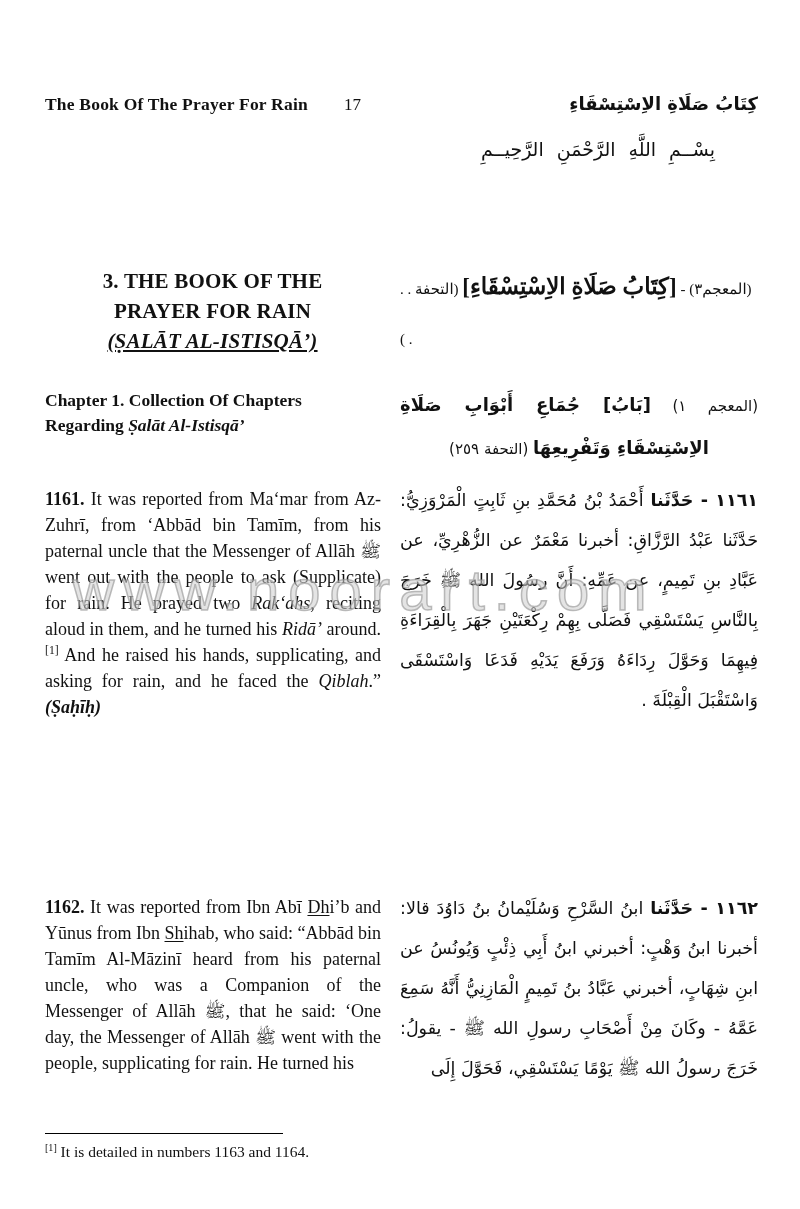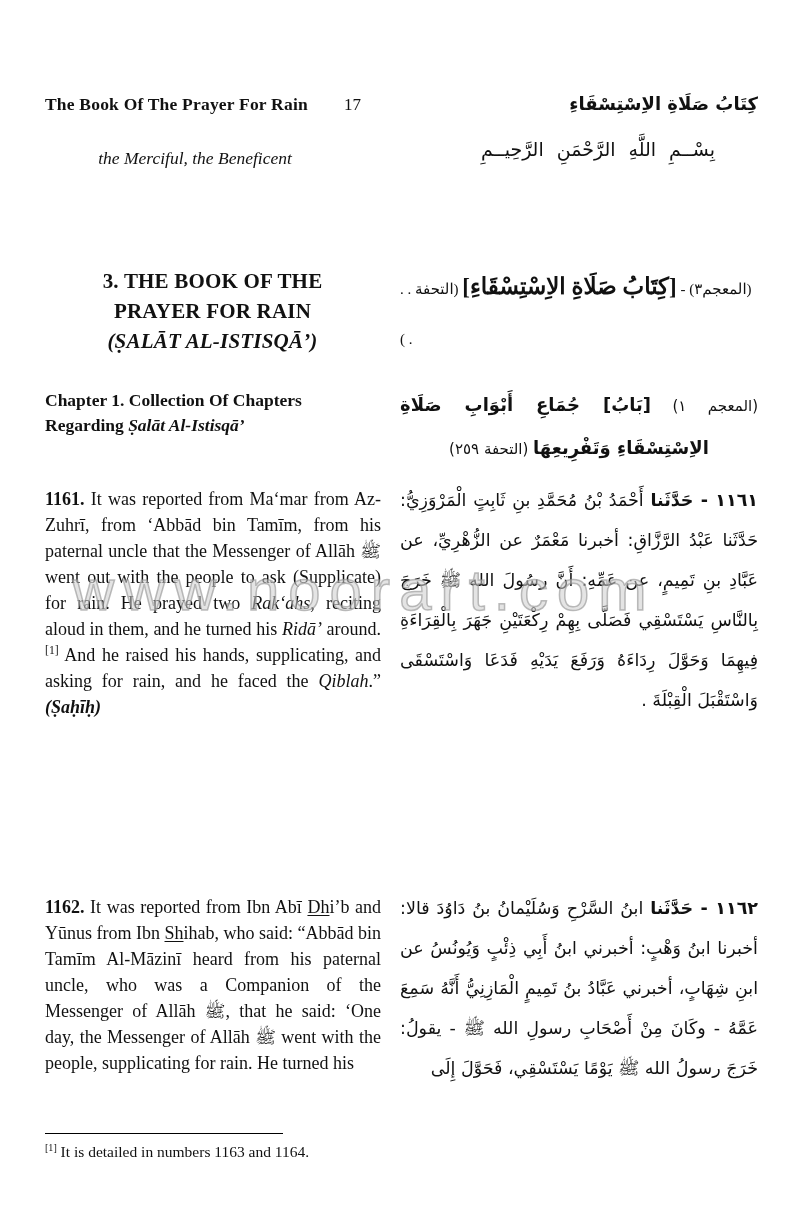--- a/index.html
+++ b/index.html
@@ -18,21 +18,21 @@
 
   
   .basmala-en{position:absolute;top:146px;left:50px;width:290px;text-align:center;
     font-style:italic;font-size:17.5px;line-height:25px;}
   .basmala-ar{position:absolute;top:138px;right:42px;width:320px;direction:rtl;text-align:center;
     font-size:19px;word-spacing:7px;font-family:"DejaVu Sans",sans-serif;}
 
   
   .title-en{position:absolute;top:266px;left:45px;width:335px;text-align:center;
     font-weight:bold;font-size:21px;line-height:30px;letter-spacing:.2px;}
-  .title-translit{font-style:italic;}
+  .title-translit{font-style:italic;text-decoration:underline;}
   .title-ar{position:absolute;top:262px;right:42px;width:358px;direction:rtl;text-align:left;
     font-size:15px;line-height:50px;font-family:Liberation Serif, serif;}
 
   
   .chapter-en{position:absolute;top:388px;left:45px;width:335px;font-size:17.5px;line-height:25px;}
   .chapter-ar{position:absolute;top:384px;right:42px;width:358px;direction:rtl;
     font-size:18px;line-height:42px;text-align:justify;text-align-last:center;
     font-family:"DejaVu Sans",sans-serif;}
 
   
@@ -76,21 +76,20 @@
 
 <div class="page">
 
   <div class="header">
     <span class="h-en">The Book Of The Prayer For Rain</span>
     <span class="h-num">17</span>
     <span class="h-ar">كِتَابُ صَلَاةِ الاِسْتِسْقَاءِ</span>
   </div>
 
   <div class="basmala-en">
-    <div>the Merciful, the Beneficent</div>
   </div>
   <div class="basmala-ar">بِسْــمِ اللَّهِ الرَّحْمَنِ الرَّحِيــمِ</div>
 
   <div class="title-en">
     <div>3. THE BOOK OF THE</div>
     <div>PRAYER FOR RAIN</div>
     <div class="title-translit">(ṢALĀT AL-ISTISQĀ’)</div>
   </div>
   <div class="title-ar"><span class="seg-arsm">(المعجم٣) - </span><span class="seg-arbig">[كِتَابُ صَلَاةِ الاِسْتِسْقَاءِ]</span><span class="seg-arsm"> (التحفة . . . )</span></div>
 

